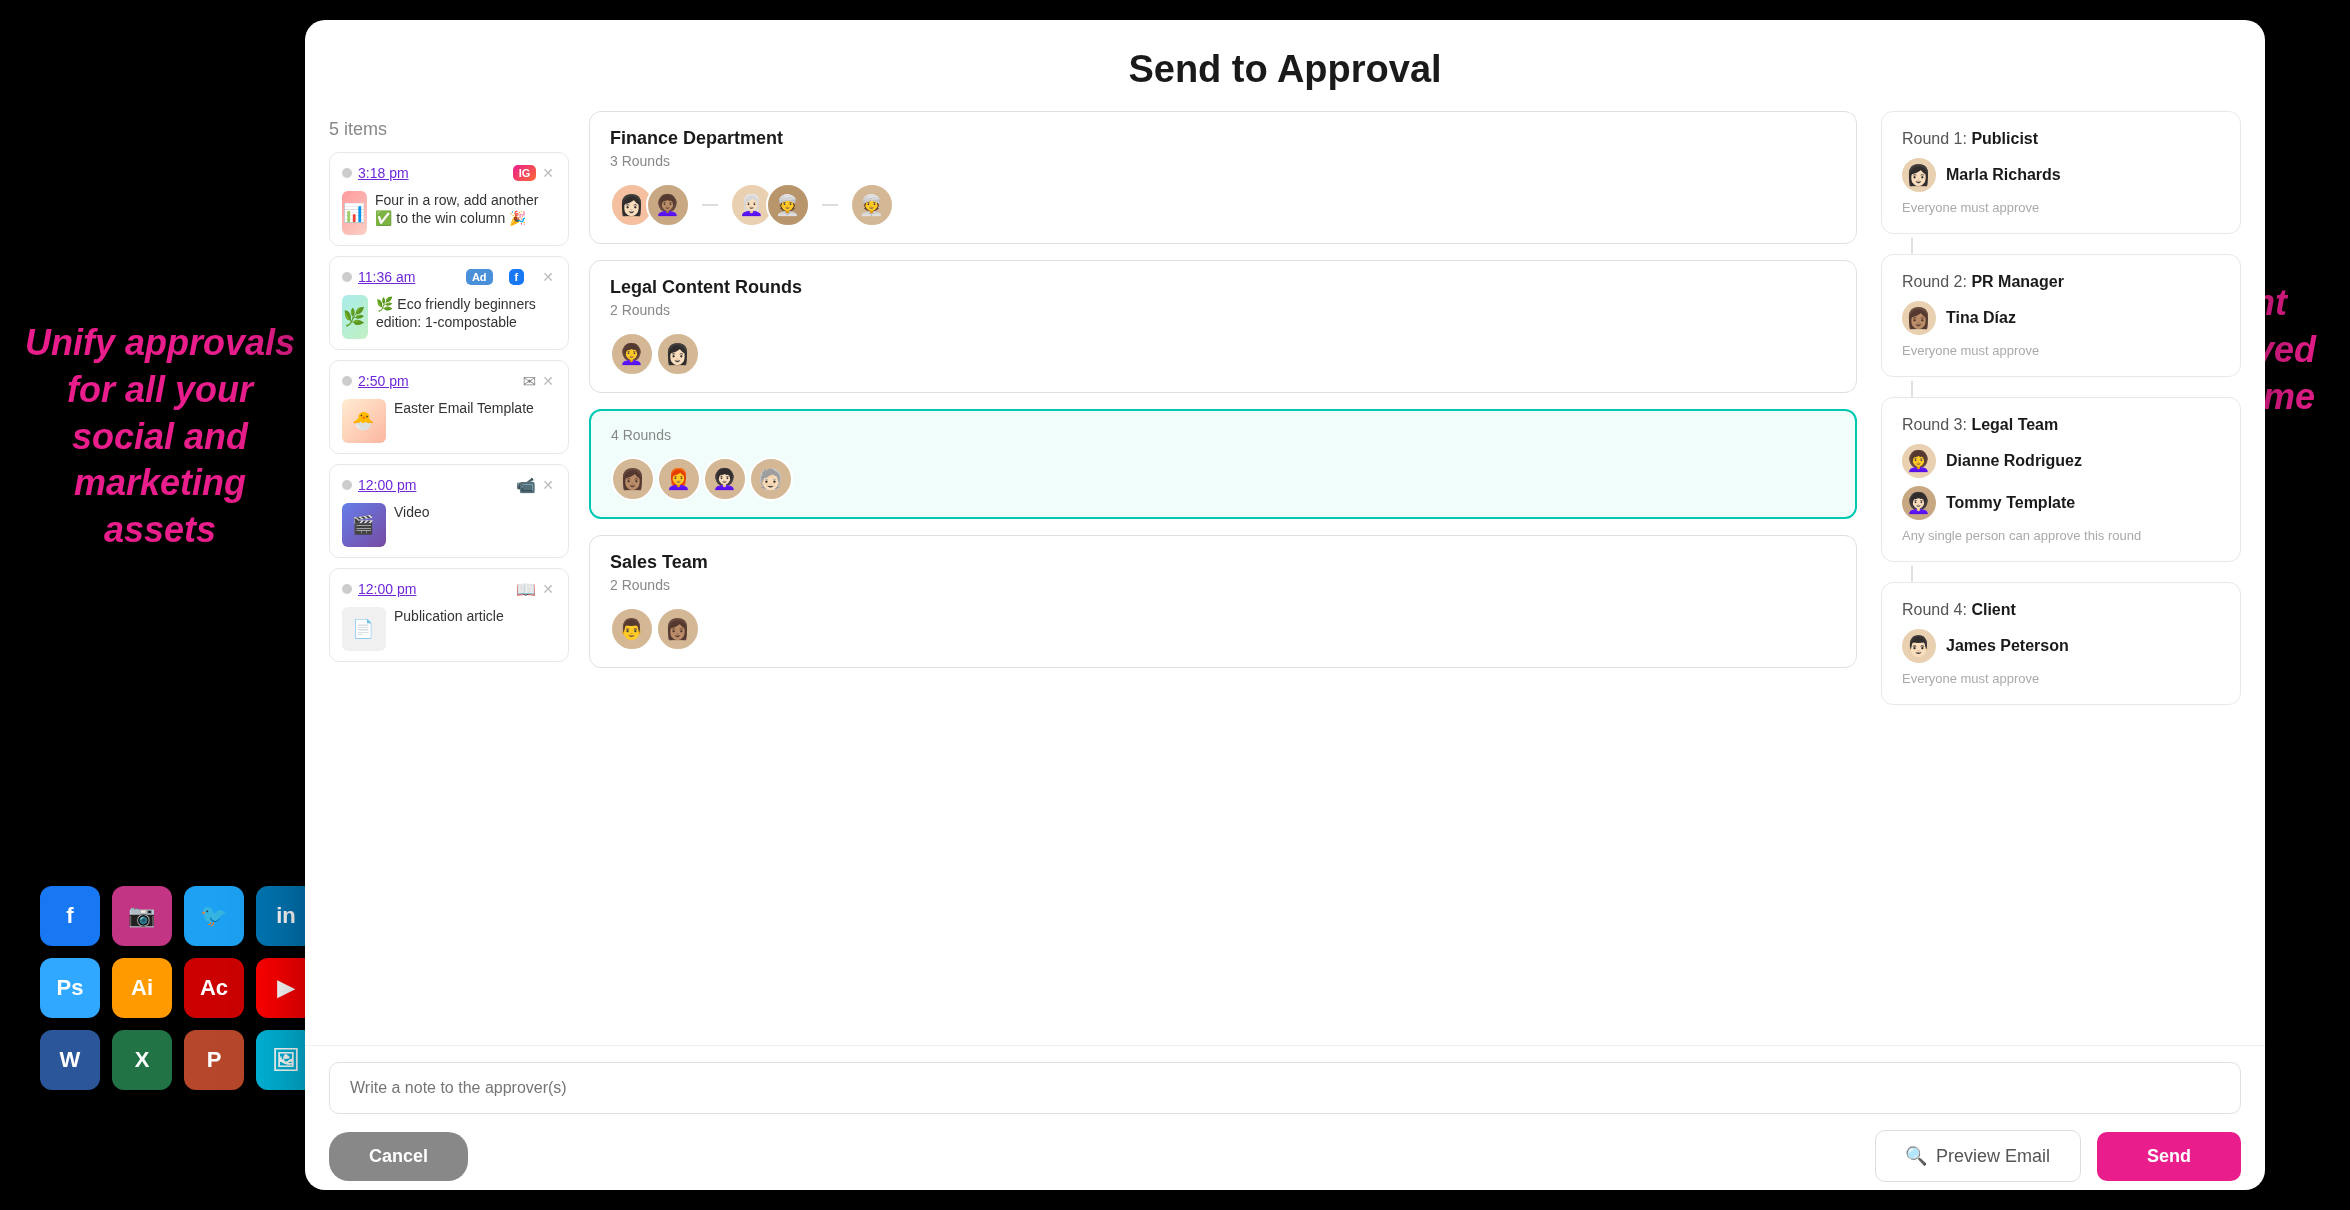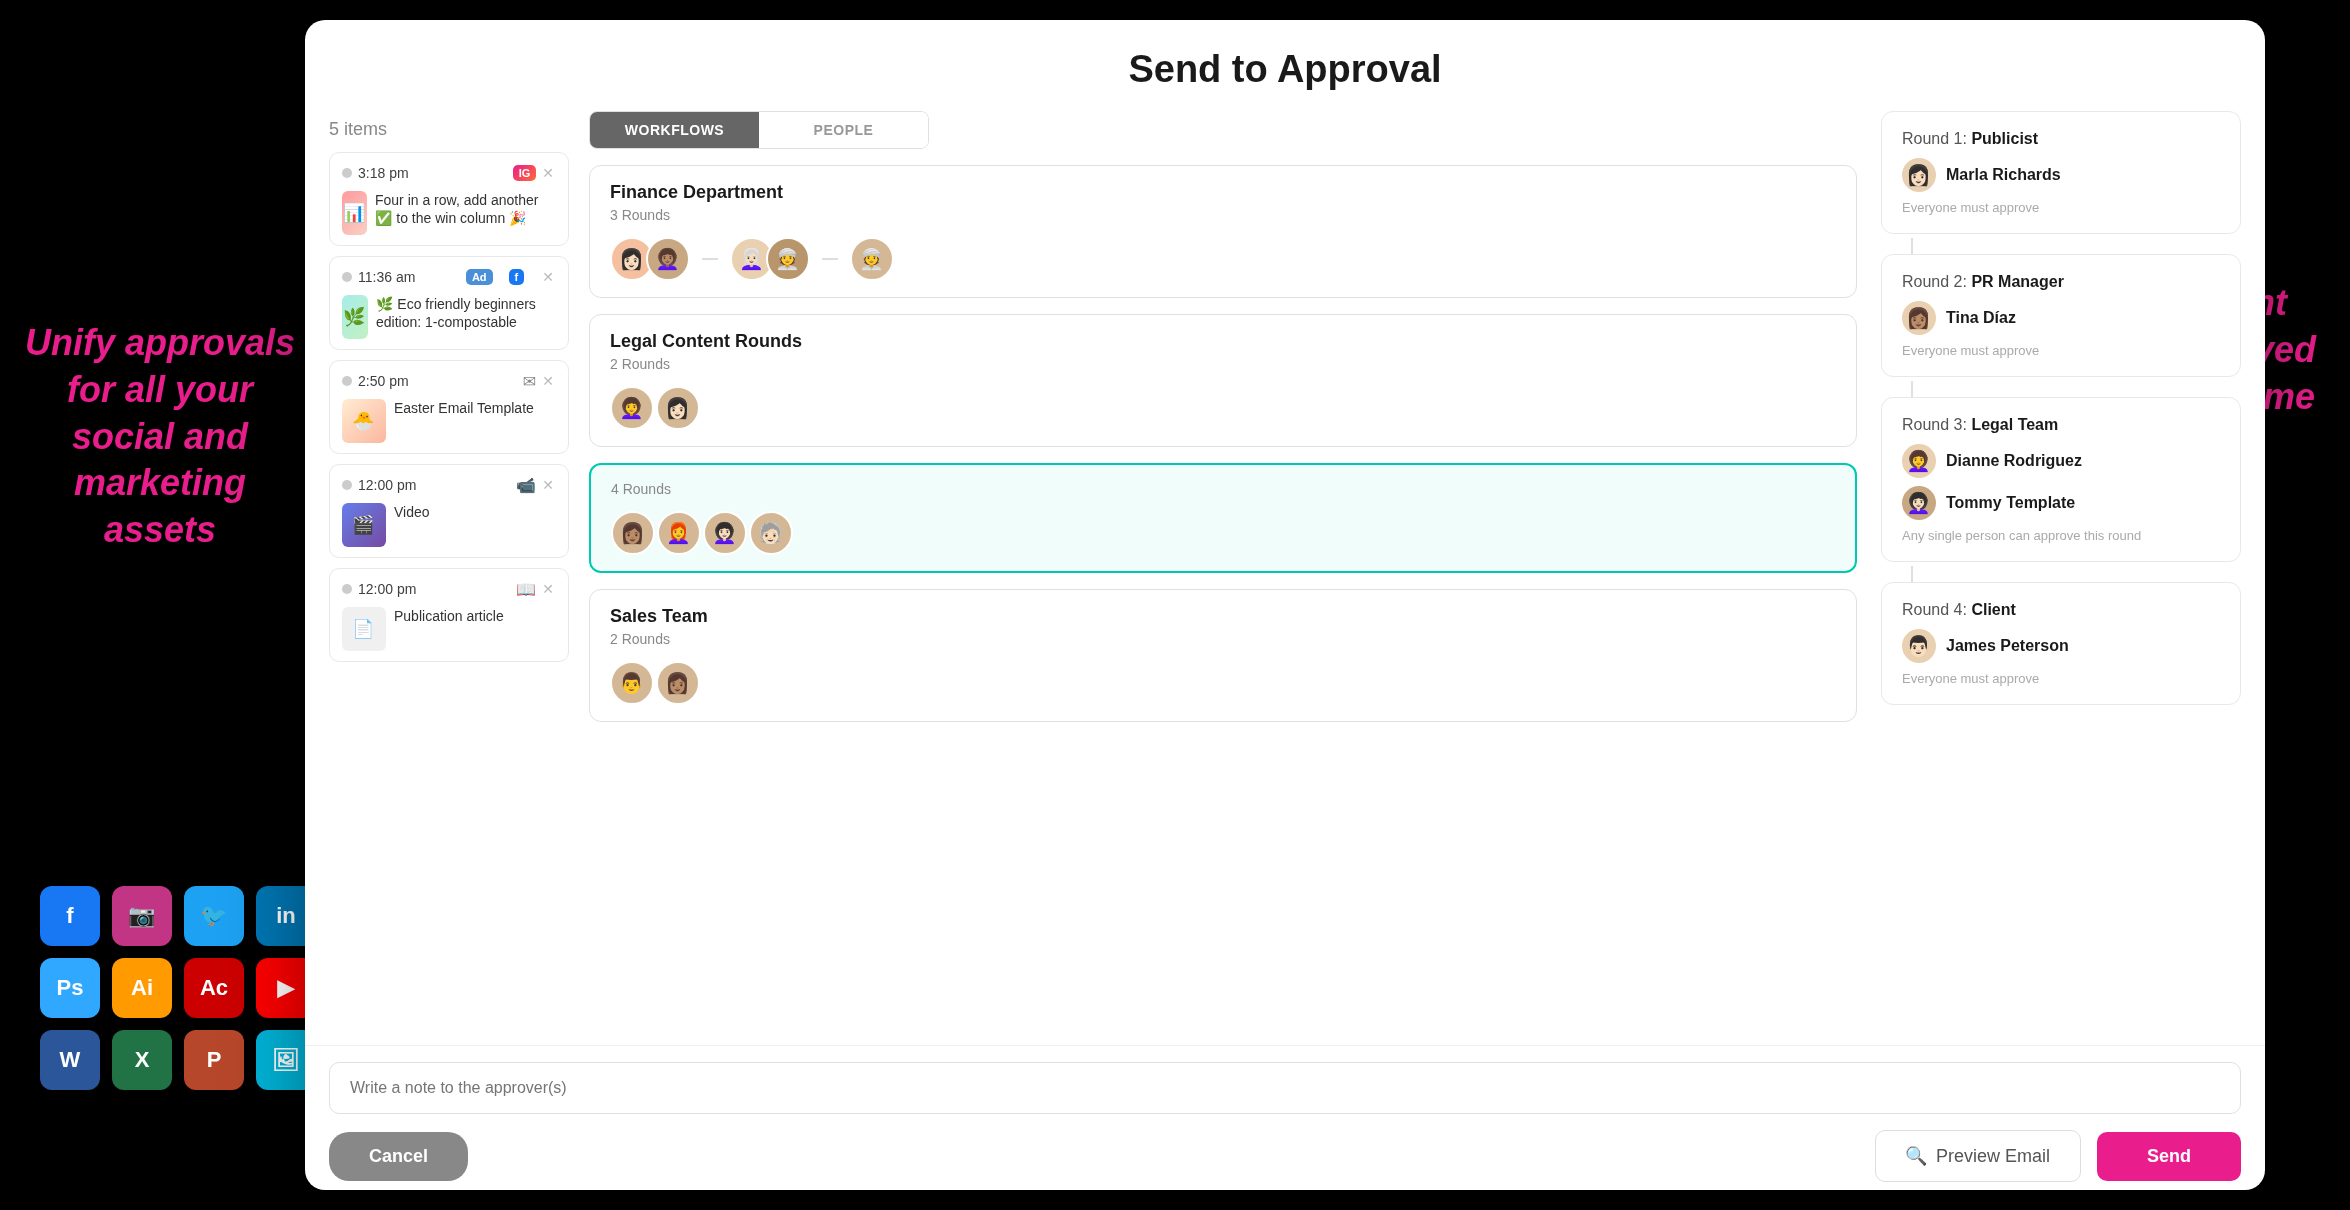--- a/index.html
+++ b/index.html
@@ -119,21 +119,22 @@
       display: flex;
       align-items: center;
       justify-content: space-between;
       margin-bottom: 8px;
     }
     .item-time {
       display: flex;
       align-items: center;
       gap: 6px;
       font-size: 14px;
-      color: #404040;
+      color: #6d28d9;
+      text-decoration: underline;
     }
     .item-time-dot {
       width: 10px;
       height: 10px;
       background: #ccc;
       border-radius: 50%;
     }
     .badge {
       border-radius: 5px;
       padding: 2px 6px;
@@ -489,24 +490,20 @@
     </div>
     <div class="item-content-row">
       <div style="width:44px;height:44px;border-radius:6px;background:#f0f0f0;display:flex;align-items:center;justify-content:center;font-size:18px;">📄</div>
       <span class="item-text">Publication article</span>
     </div>
   </div>
         </div>
     </div>
 
     <div class="workflows-panel">
-      <div class="tab-bar">
-        <button class="tab-btn active">WORKFLOWS</button>
-        <button class="tab-btn inactive">PEOPLE</button>
-      </div>
       <div class="workflows-list" id="workflows-list">
           <div class="workflow-card">
     <div class="workflow-name">Finance Department</div>
     <div class="workflow-rounds">3 Rounds</div>
     <div class="workflow-avatars">
               <div style="display:flex;">
                 <div class="avatar-circle" style="background:#f4c0a0;">👩🏻</div>
                 <div class="avatar-circle" style="background:#c8a882;margin-left:-8px;">👩🏽‍🦱</div>
               </div>
               <div class="avatar-sep"></div>

